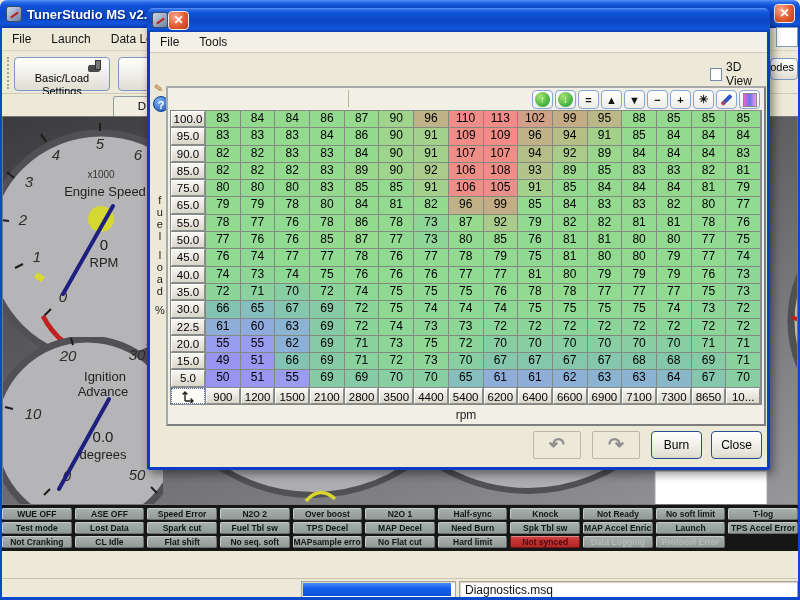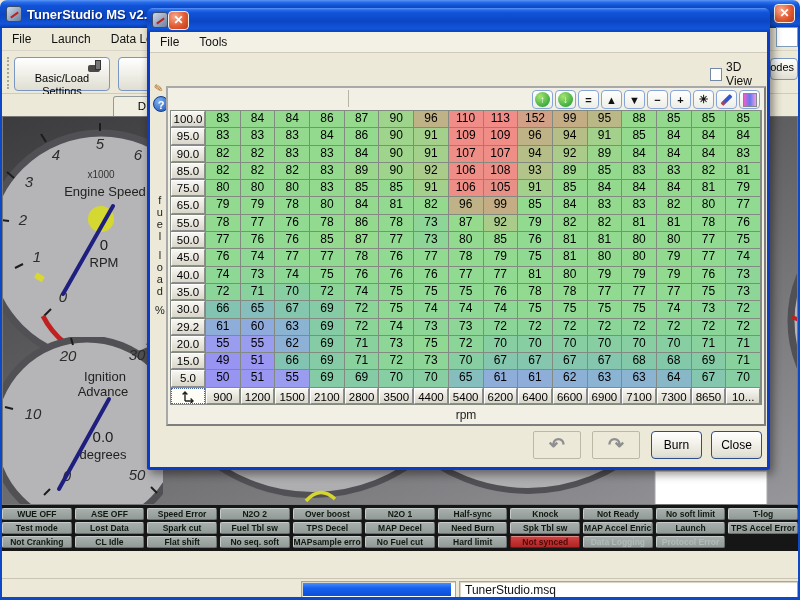--- a/index.html
+++ b/index.html
@@ -225,34 +225,34 @@
       <div class="ind">Need Burn</div>
       <div class="ind">Spk Tbl sw</div>
       <div class="ind">MAP Accel Enrich</div>
       <div class="ind">Launch</div>
       <div class="ind">TPS Accel Error</div>
       <div class="ind">Not Cranking</div>
       <div class="ind">CL Idle</div>
       <div class="ind">Flat shift</div>
       <div class="ind">No seq. soft</div>
       <div class="ind">MAPsample error!</div>
-      <div class="ind">No Fuel cut</div>
+      <div class="ind">No Flat cut</div>
       <div class="ind">Hard limit</div>
       <div class="ind alert">Not synced</div>
       <div class="ind dim">Data Logging</div>
       <div class="ind dim">Protocol Error</div>
       <div class="ind empty"></div>
     </div>
 
 
   <div class="abs statusbar">
     <div class="spanel" style="left:301px; width:155px; background:#fff; padding:1px;">
       <div id="progress-fill" style="height: 13px; background: linear-gradient(rgb(74, 140, 248), rgb(21, 96, 238) 40%, rgb(12, 79, 216)); width: 98%;"></div>
     </div>
-    <div class="spanel" style="left:459px; width:339px; background:#fff;">TunerStudio.msq</div>
+    <div class="spanel" style="left:459px; width:339px; background:#fff;">Diagnostics.msq</div>
   </div>
 
   <div class="abs edge" style="left:0; top:28px; width:2px; height:570px;"></div>
   <div class="abs edge" style="left:798px; top:28px; width:2px; height:570px;"></div>
   <div class="abs edge" style="left:0; top:597px; width:800px; height:3px;"></div>
 
   <div class="abs dialog">
     <div class="abs dtitle">
       <div class="appicon"></div>
       <div class="xclose">✕</div>
@@ -308,21 +308,21 @@
           <div class="rowhdr">100.0</div>
           <div class="vcell" style="background: rgb(147, 218, 143);">83</div>
           <div class="vcell" style="background: rgb(147, 218, 142);">84</div>
           <div class="vcell" style="background: rgb(147, 218, 142);">84</div>
           <div class="vcell" style="background: rgb(148, 218, 142);">86</div>
           <div class="vcell" style="background: rgb(149, 218, 141);">87</div>
           <div class="vcell" style="background: rgb(158, 212, 140);">90</div>
           <div class="vcell" style="background: rgb(191, 178, 135);">96</div>
           <div class="vcell" style="background: rgb(240, 141, 136);">110</div>
           <div class="vcell" style="background: rgb(242, 140, 137);">113</div>
-          <div class="vcell" style="background: rgb(209, 160, 135);">152</div>
+          <div class="vcell" style="background: rgb(209, 160, 135);">102</div>
           <div class="vcell" style="background: rgb(196, 173, 133);">99</div>
           <div class="vcell" style="background: rgb(187, 184, 136);">95</div>
           <div class="vcell" style="background: rgb(149, 218, 141);">88</div>
           <div class="vcell" style="background: rgb(148, 218, 142);">85</div>
           <div class="vcell" style="background: rgb(148, 218, 142);">85</div>
           <div class="vcell" style="background: rgb(148, 218, 142);">85</div>
           <div class="rowhdr">95.0</div>
           <div class="vcell" style="background: rgb(147, 218, 143);">83</div>
           <div class="vcell" style="background: rgb(147, 218, 143);">83</div>
           <div class="vcell" style="background: rgb(147, 218, 143);">83</div>
@@ -502,21 +502,21 @@
           <div class="vcell" style="background: rgb(142, 216, 149);">74</div>
           <div class="vcell" style="background: rgb(142, 216, 149);">74</div>
           <div class="vcell" style="background: rgb(142, 216, 149);">74</div>
           <div class="vcell" style="background: rgb(143, 217, 147);">75</div>
           <div class="vcell" style="background: rgb(143, 217, 147);">75</div>
           <div class="vcell" style="background: rgb(143, 217, 147);">75</div>
           <div class="vcell" style="background: rgb(143, 217, 147);">75</div>
           <div class="vcell" style="background: rgb(142, 216, 149);">74</div>
           <div class="vcell" style="background: rgb(141, 214, 151);">73</div>
           <div class="vcell" style="background: rgb(140, 213, 153);">72</div>
-          <div class="rowhdr">29.2</div>
+          <div class="rowhdr">22.5</div>
           <div class="vcell" style="background: rgb(142, 174, 217);">61</div>
           <div class="vcell" style="background: rgb(143, 171, 221);">60</div>
           <div class="vcell" style="background: rgb(139, 179, 210);">63</div>
           <div class="vcell" style="background: rgb(133, 203, 166);">69</div>
           <div class="vcell" style="background: rgb(140, 213, 153);">72</div>
           <div class="vcell" style="background: rgb(142, 216, 149);">74</div>
           <div class="vcell" style="background: rgb(141, 214, 151);">73</div>
           <div class="vcell" style="background: rgb(141, 214, 151);">73</div>
           <div class="vcell" style="background: rgb(140, 213, 153);">72</div>
           <div class="vcell" style="background: rgb(140, 213, 153);">72</div>

